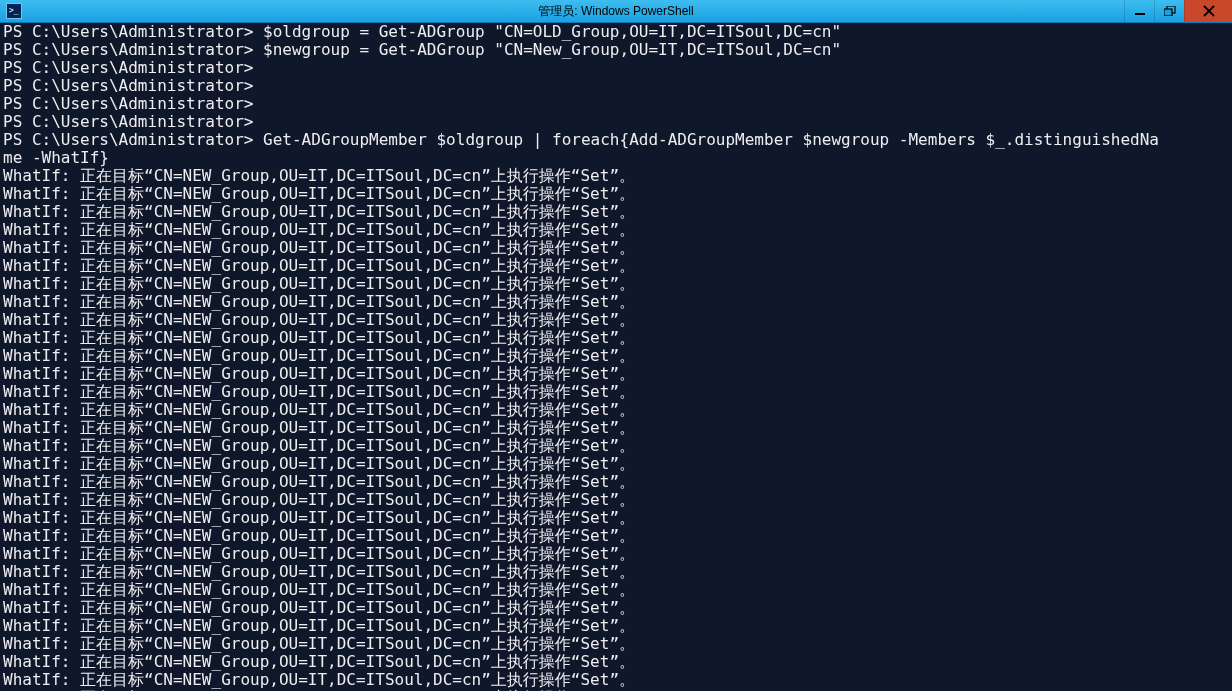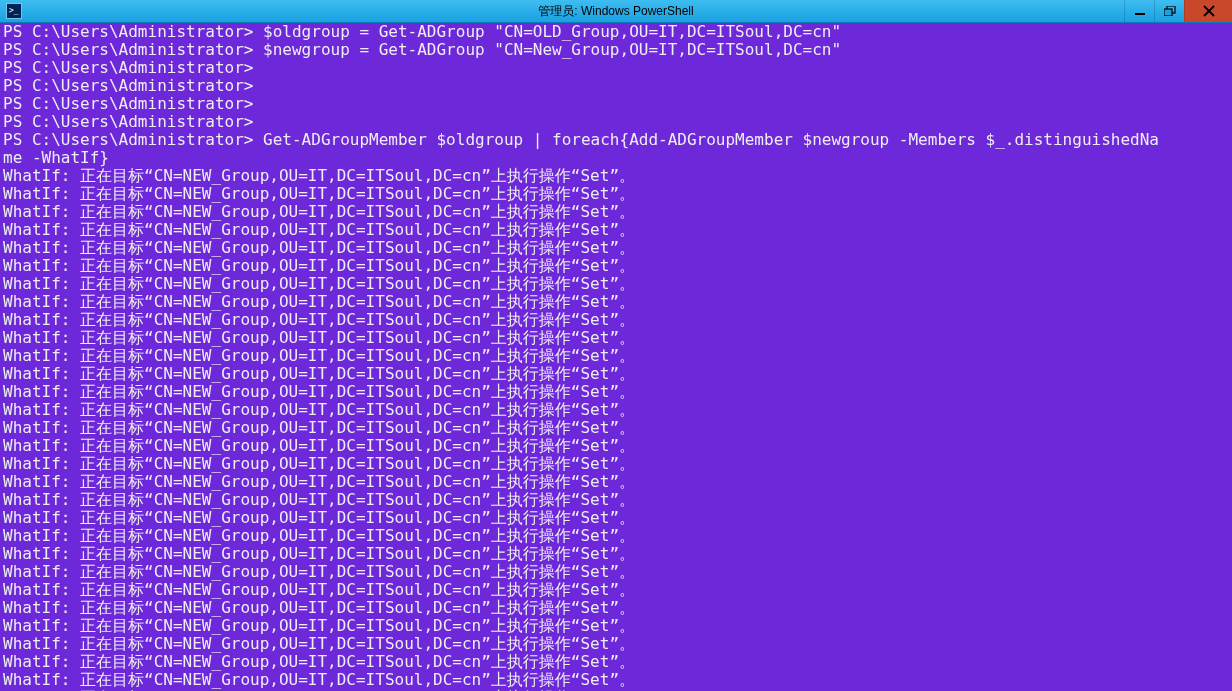--- a/index.html
+++ b/index.html
@@ -70,21 +70,21 @@
   }
   .win-btn.close {
     background: #c9482c;
     width: 48px;
   }
   .win-btn svg {
     display: block;
   }
   .console {
     flex: 1;
-    background: #6d28d9;
+    background: #0f172a;
     color: #eeedf0;
     font-family: "NSimSun", "SimSun", Consolas, "Lucida Console", monospace;
     font-size: 16px;
     line-height: 18px;
     padding: 0px 3px 0px 3px;
     white-space: pre;
     overflow: hidden;
     letter-spacing: 0px;
   }
   .console .line {

